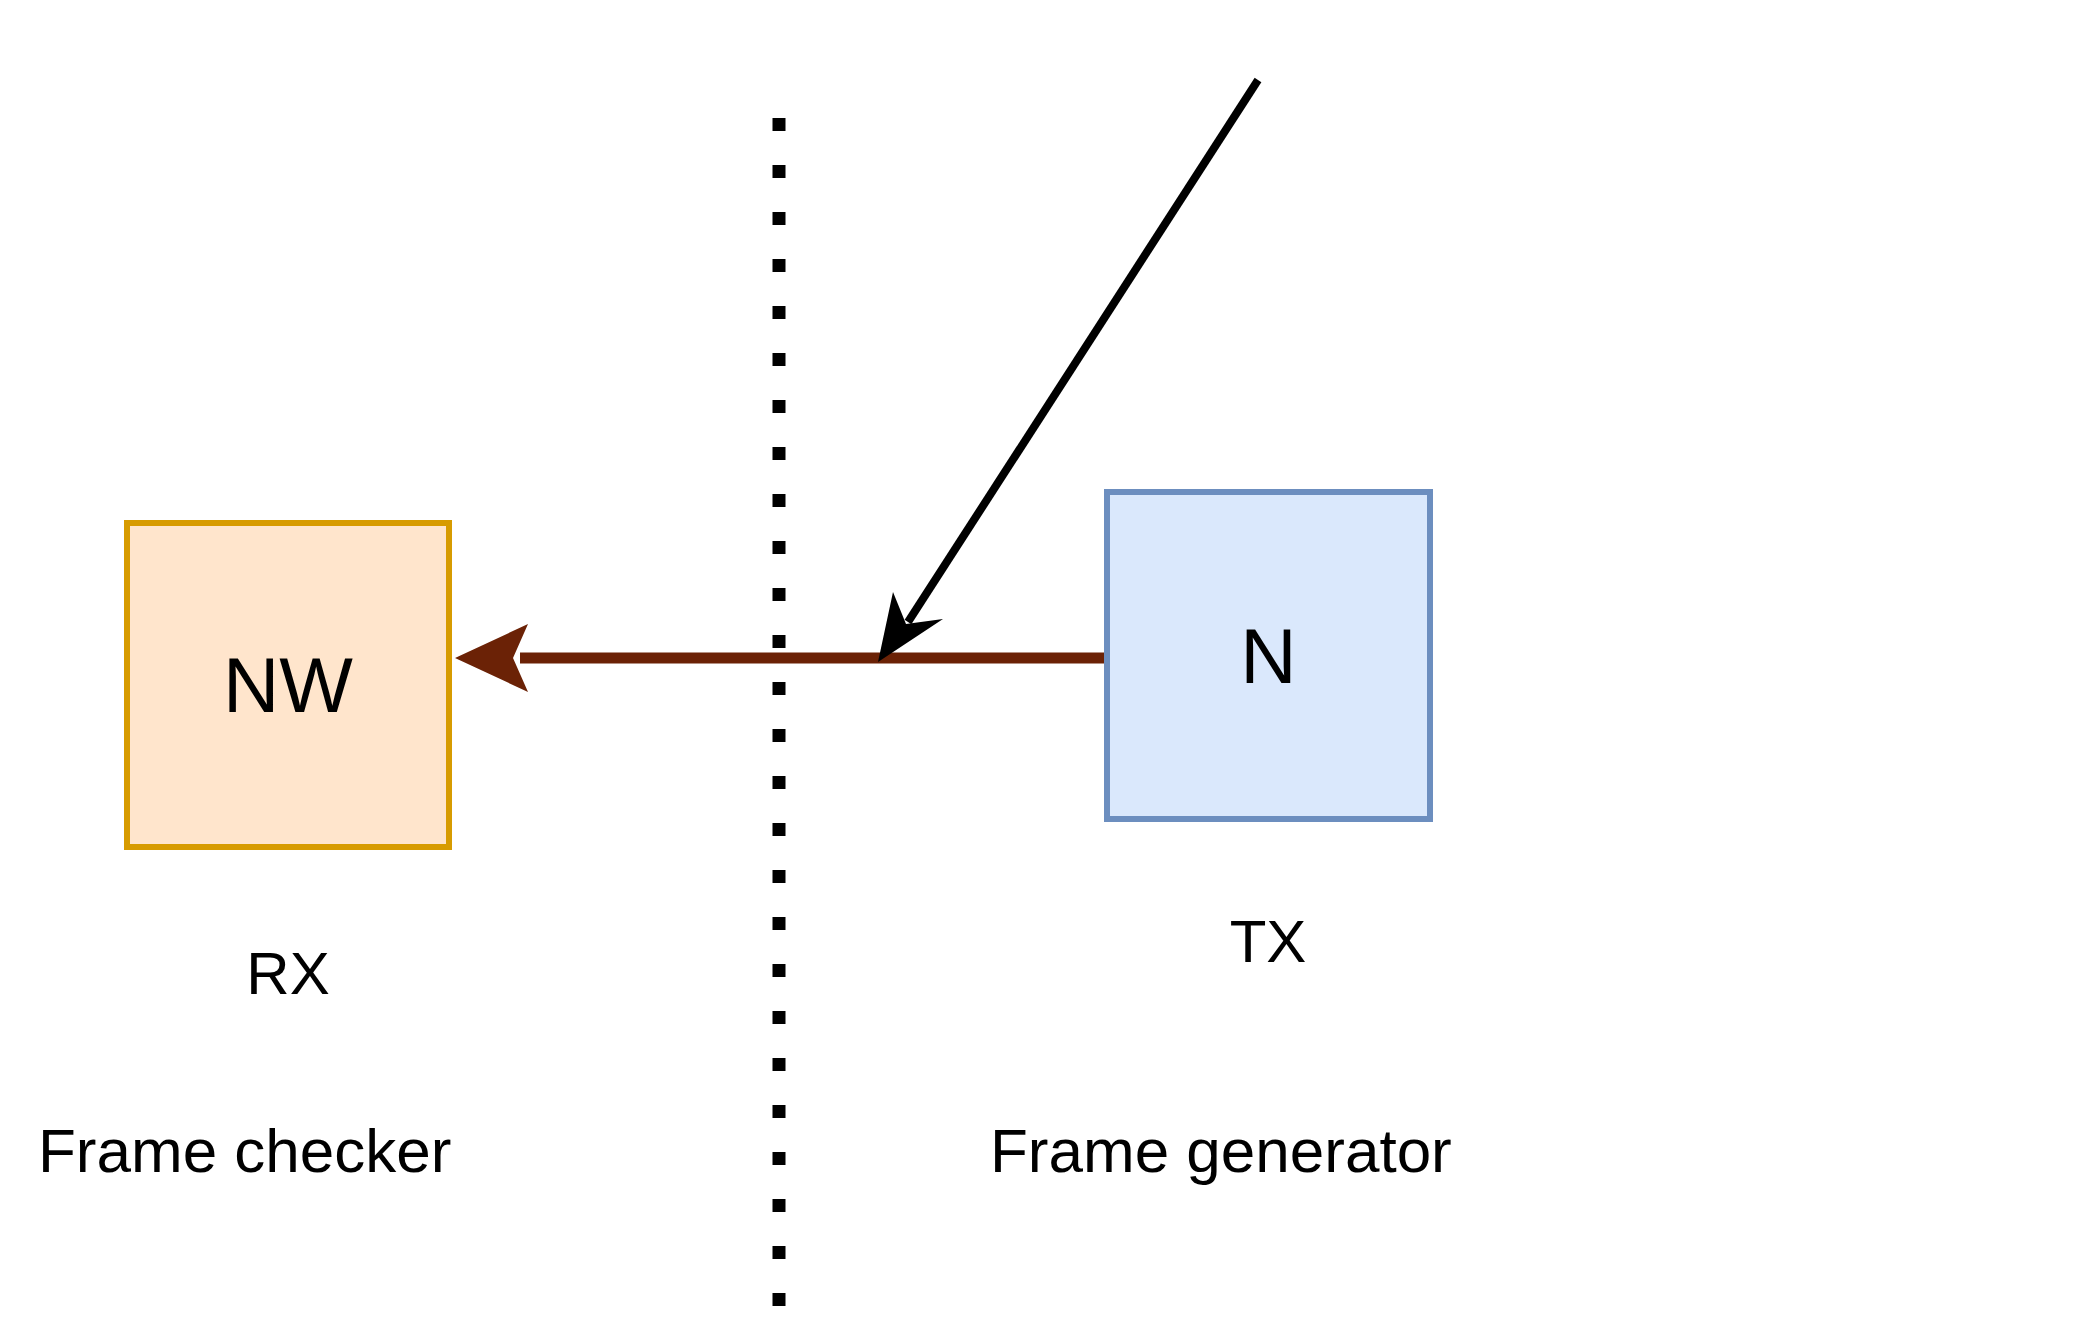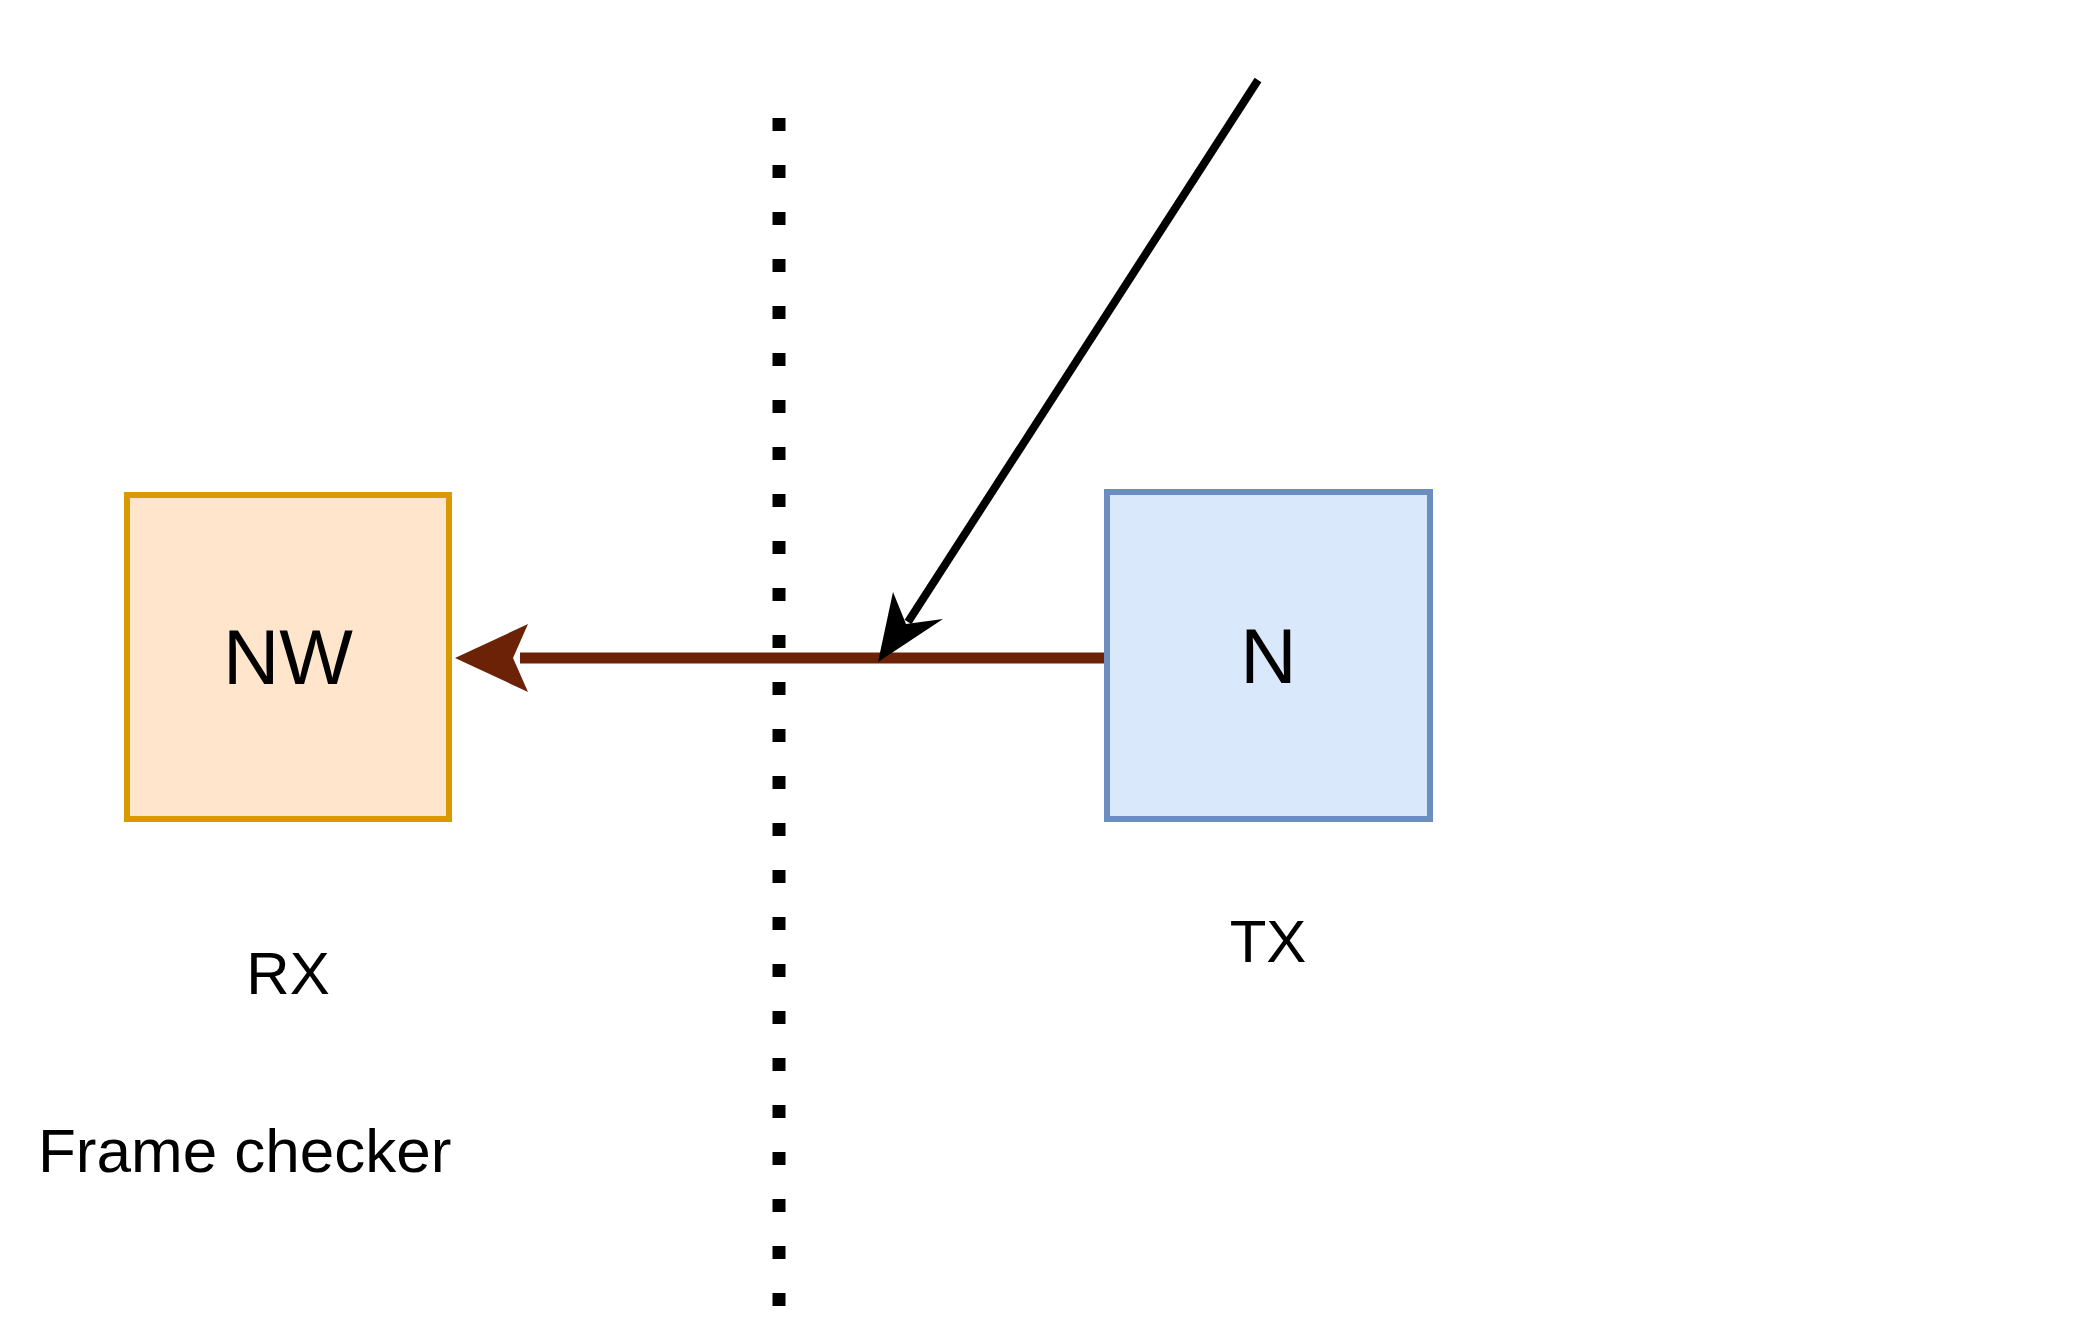--- a/index.html
+++ b/index.html
@@ -34,21 +34,21 @@
   .node-label {
     font-family: "Liberation Sans", sans-serif;
     font-size: 78px;
     font-weight: 400;
     color: #000000;
     line-height: 1;
     letter-spacing: 0px;
   }
   #node-rx {
     left: 124px;
-    top: 492px;
+    top: 520px;
     width: 328px;
     height: 330px;
     background: #ffe5cc;
     border: 6px solid #d79b00;
   }
   #node-tx {
     left: 1104px;
     top: 489px;
     width: 329px;
     height: 333px;
@@ -130,15 +130,16 @@
   </div>
 
   <div class="node-box" id="node-tx">
     <span class="node-label">N</span>
   </div>
 
   <div class="plain-label" id="label-rx">RX</div>
   <div class="plain-label" id="label-tx">TX</div>
 
   <div class="bold-label" id="label-frame-checker">Frame checker</div>
+  <div class="bold-label" id="label-frame-generator">Frame generator</div>
 
 
 </div>
 
 </body></html>

